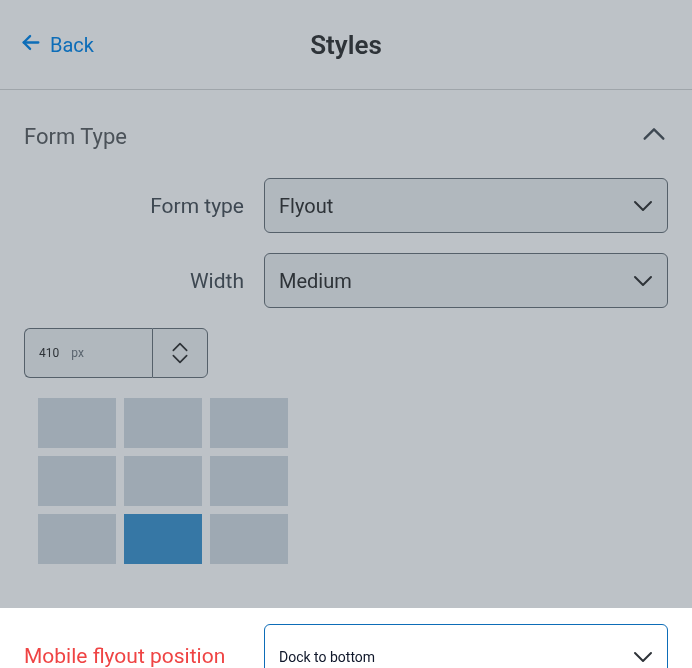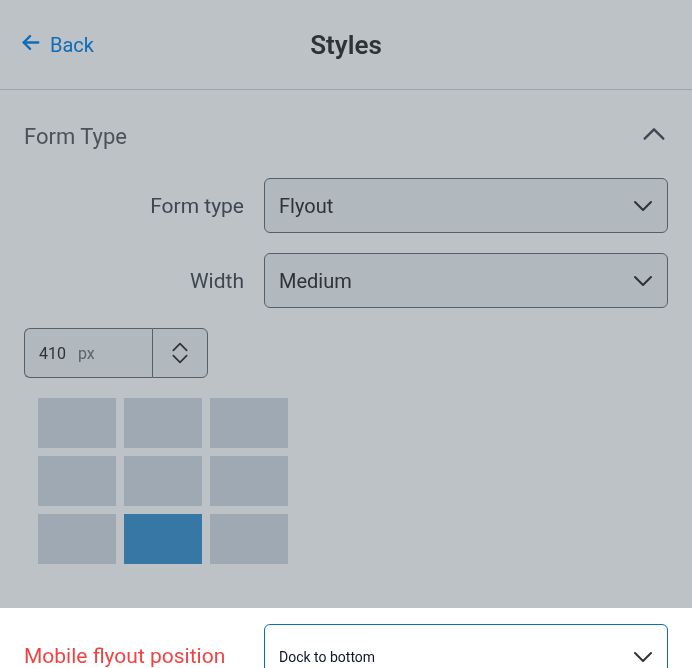--- a/index.html
+++ b/index.html
@@ -106,21 +106,21 @@
     }
     .number-input {
       display: flex;
       align-items: center;
       background: #b1b8be;
       border: 1px solid #55606a;
       border-right: none;
       border-radius: 6px 0 0 6px;
       padding: 0 14px;
       gap: 12px;
-      font-size: 16px;
+      font-size: 12px;
       color: #2e3338;
       width: 128px;
     }
     .number-input .unit {
       color: #5a646e;
     }
     .stepper {
       display: flex;
       flex-direction: column;
       justify-content: center;

